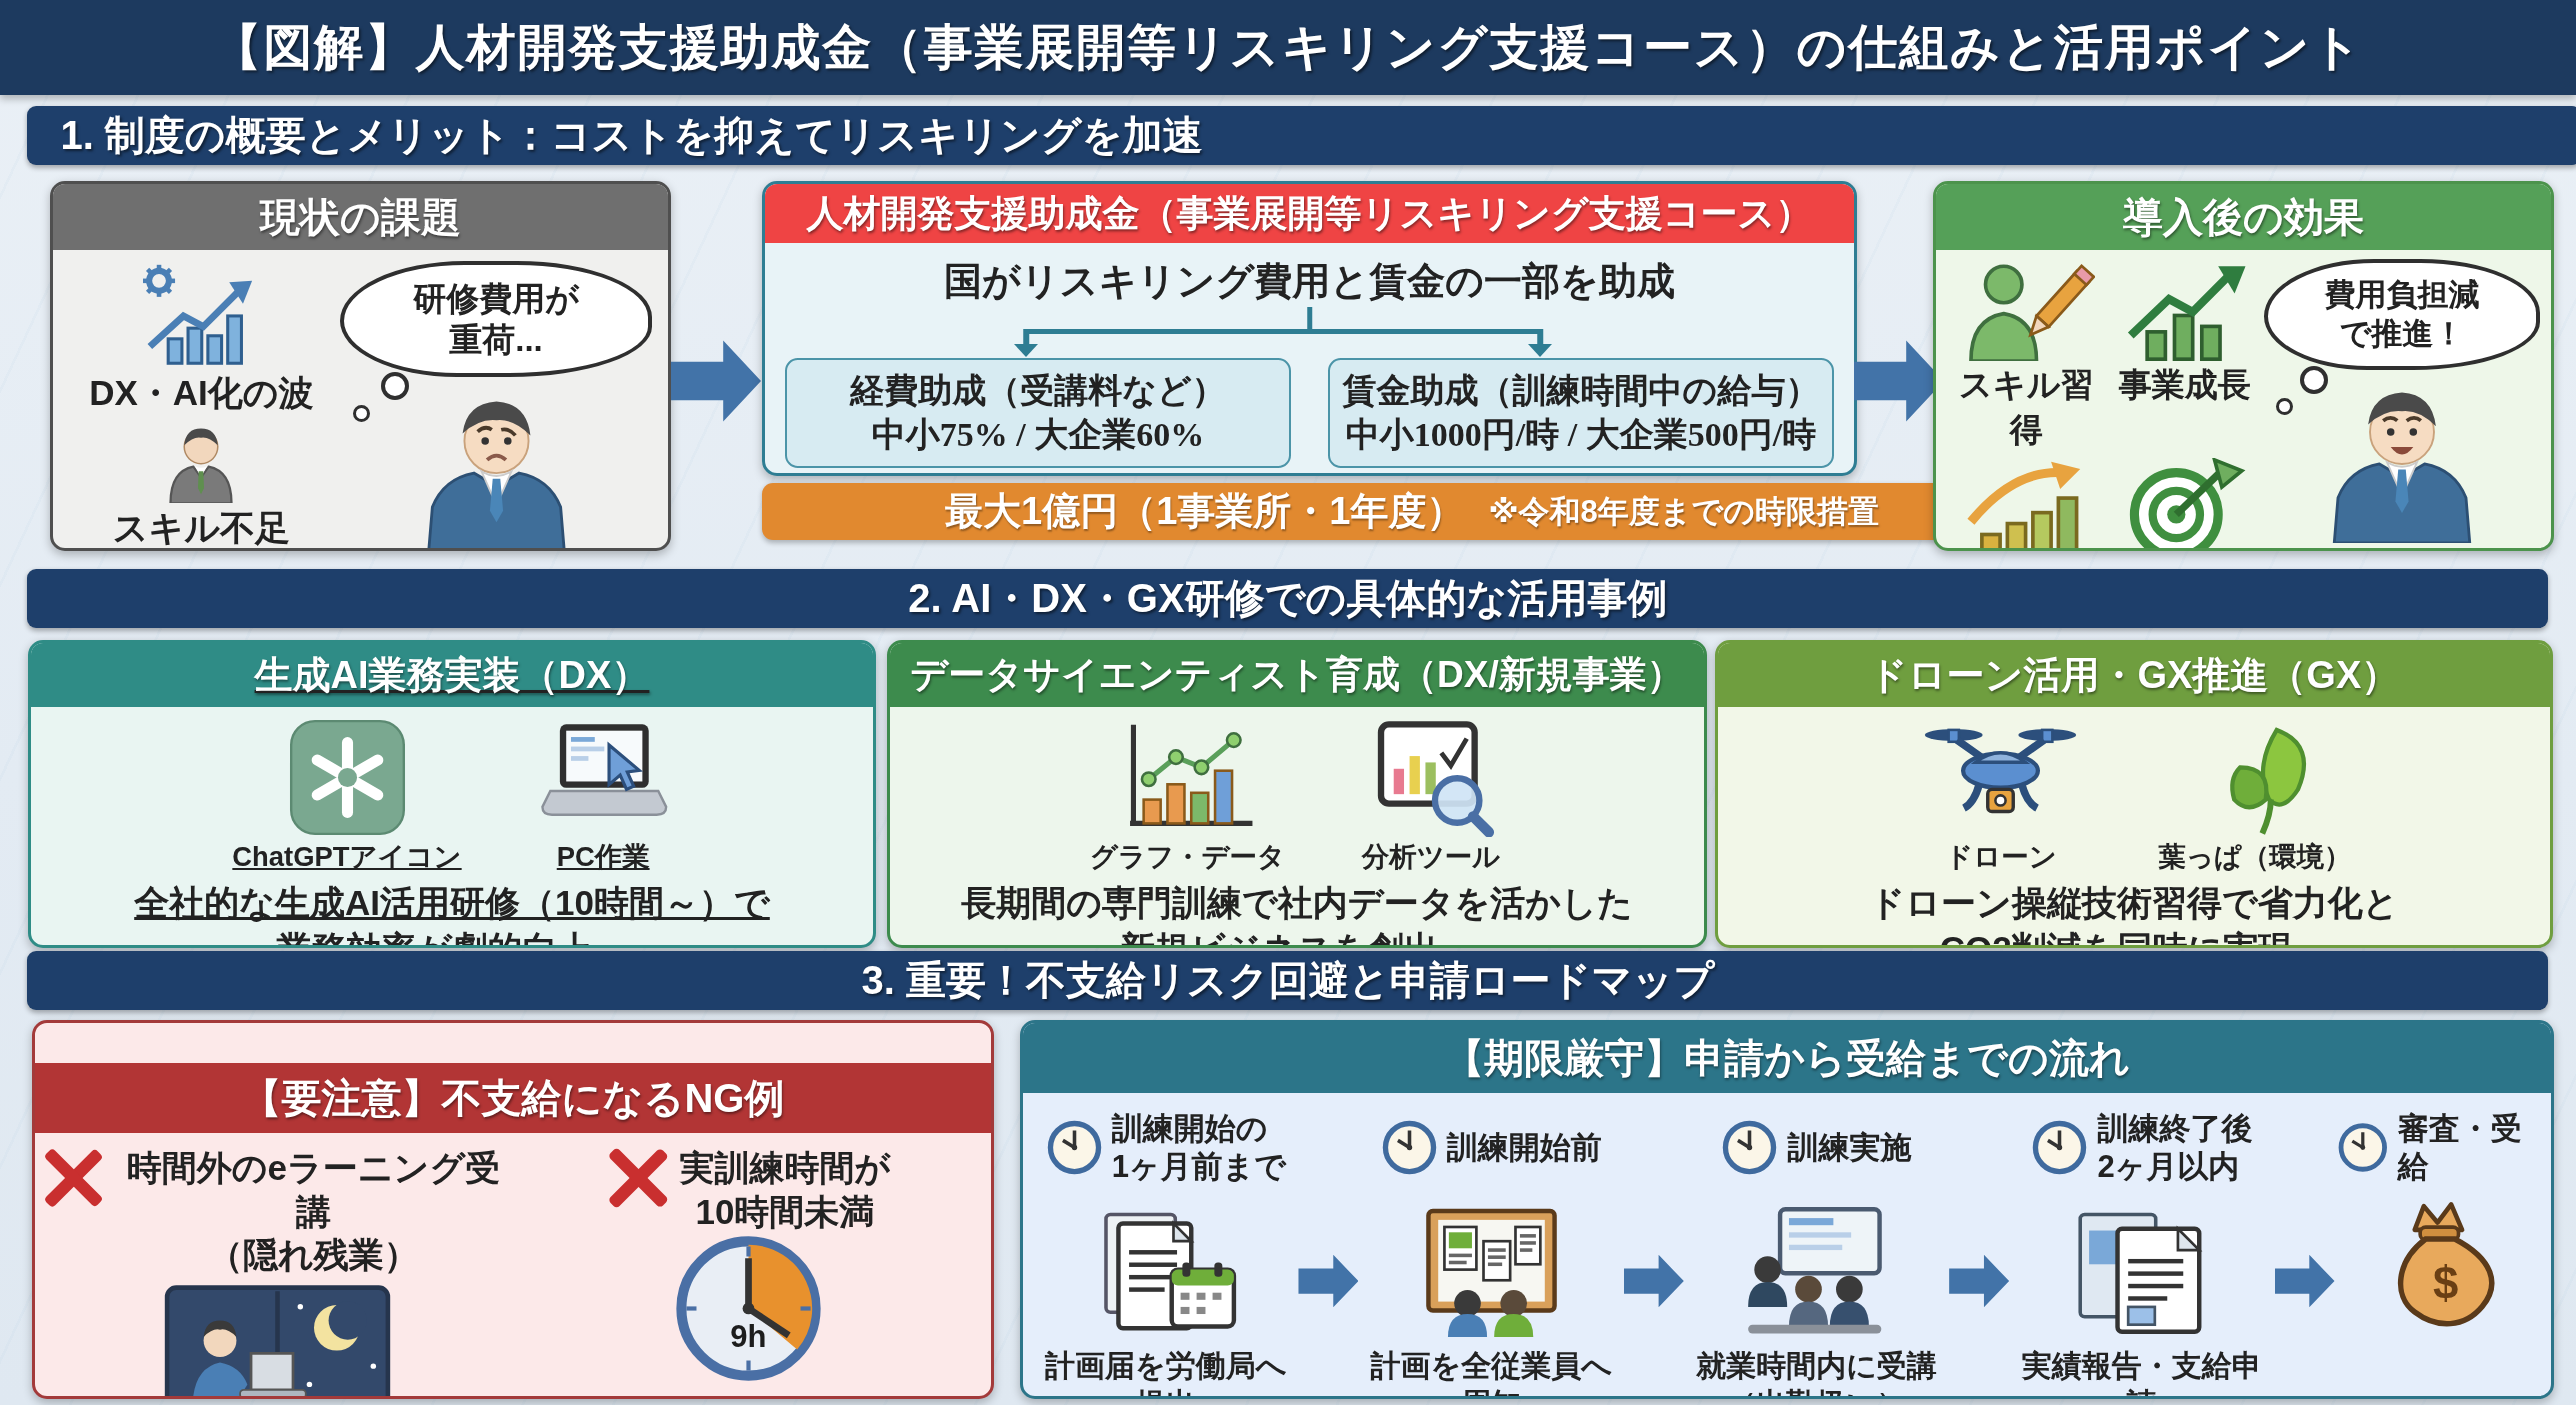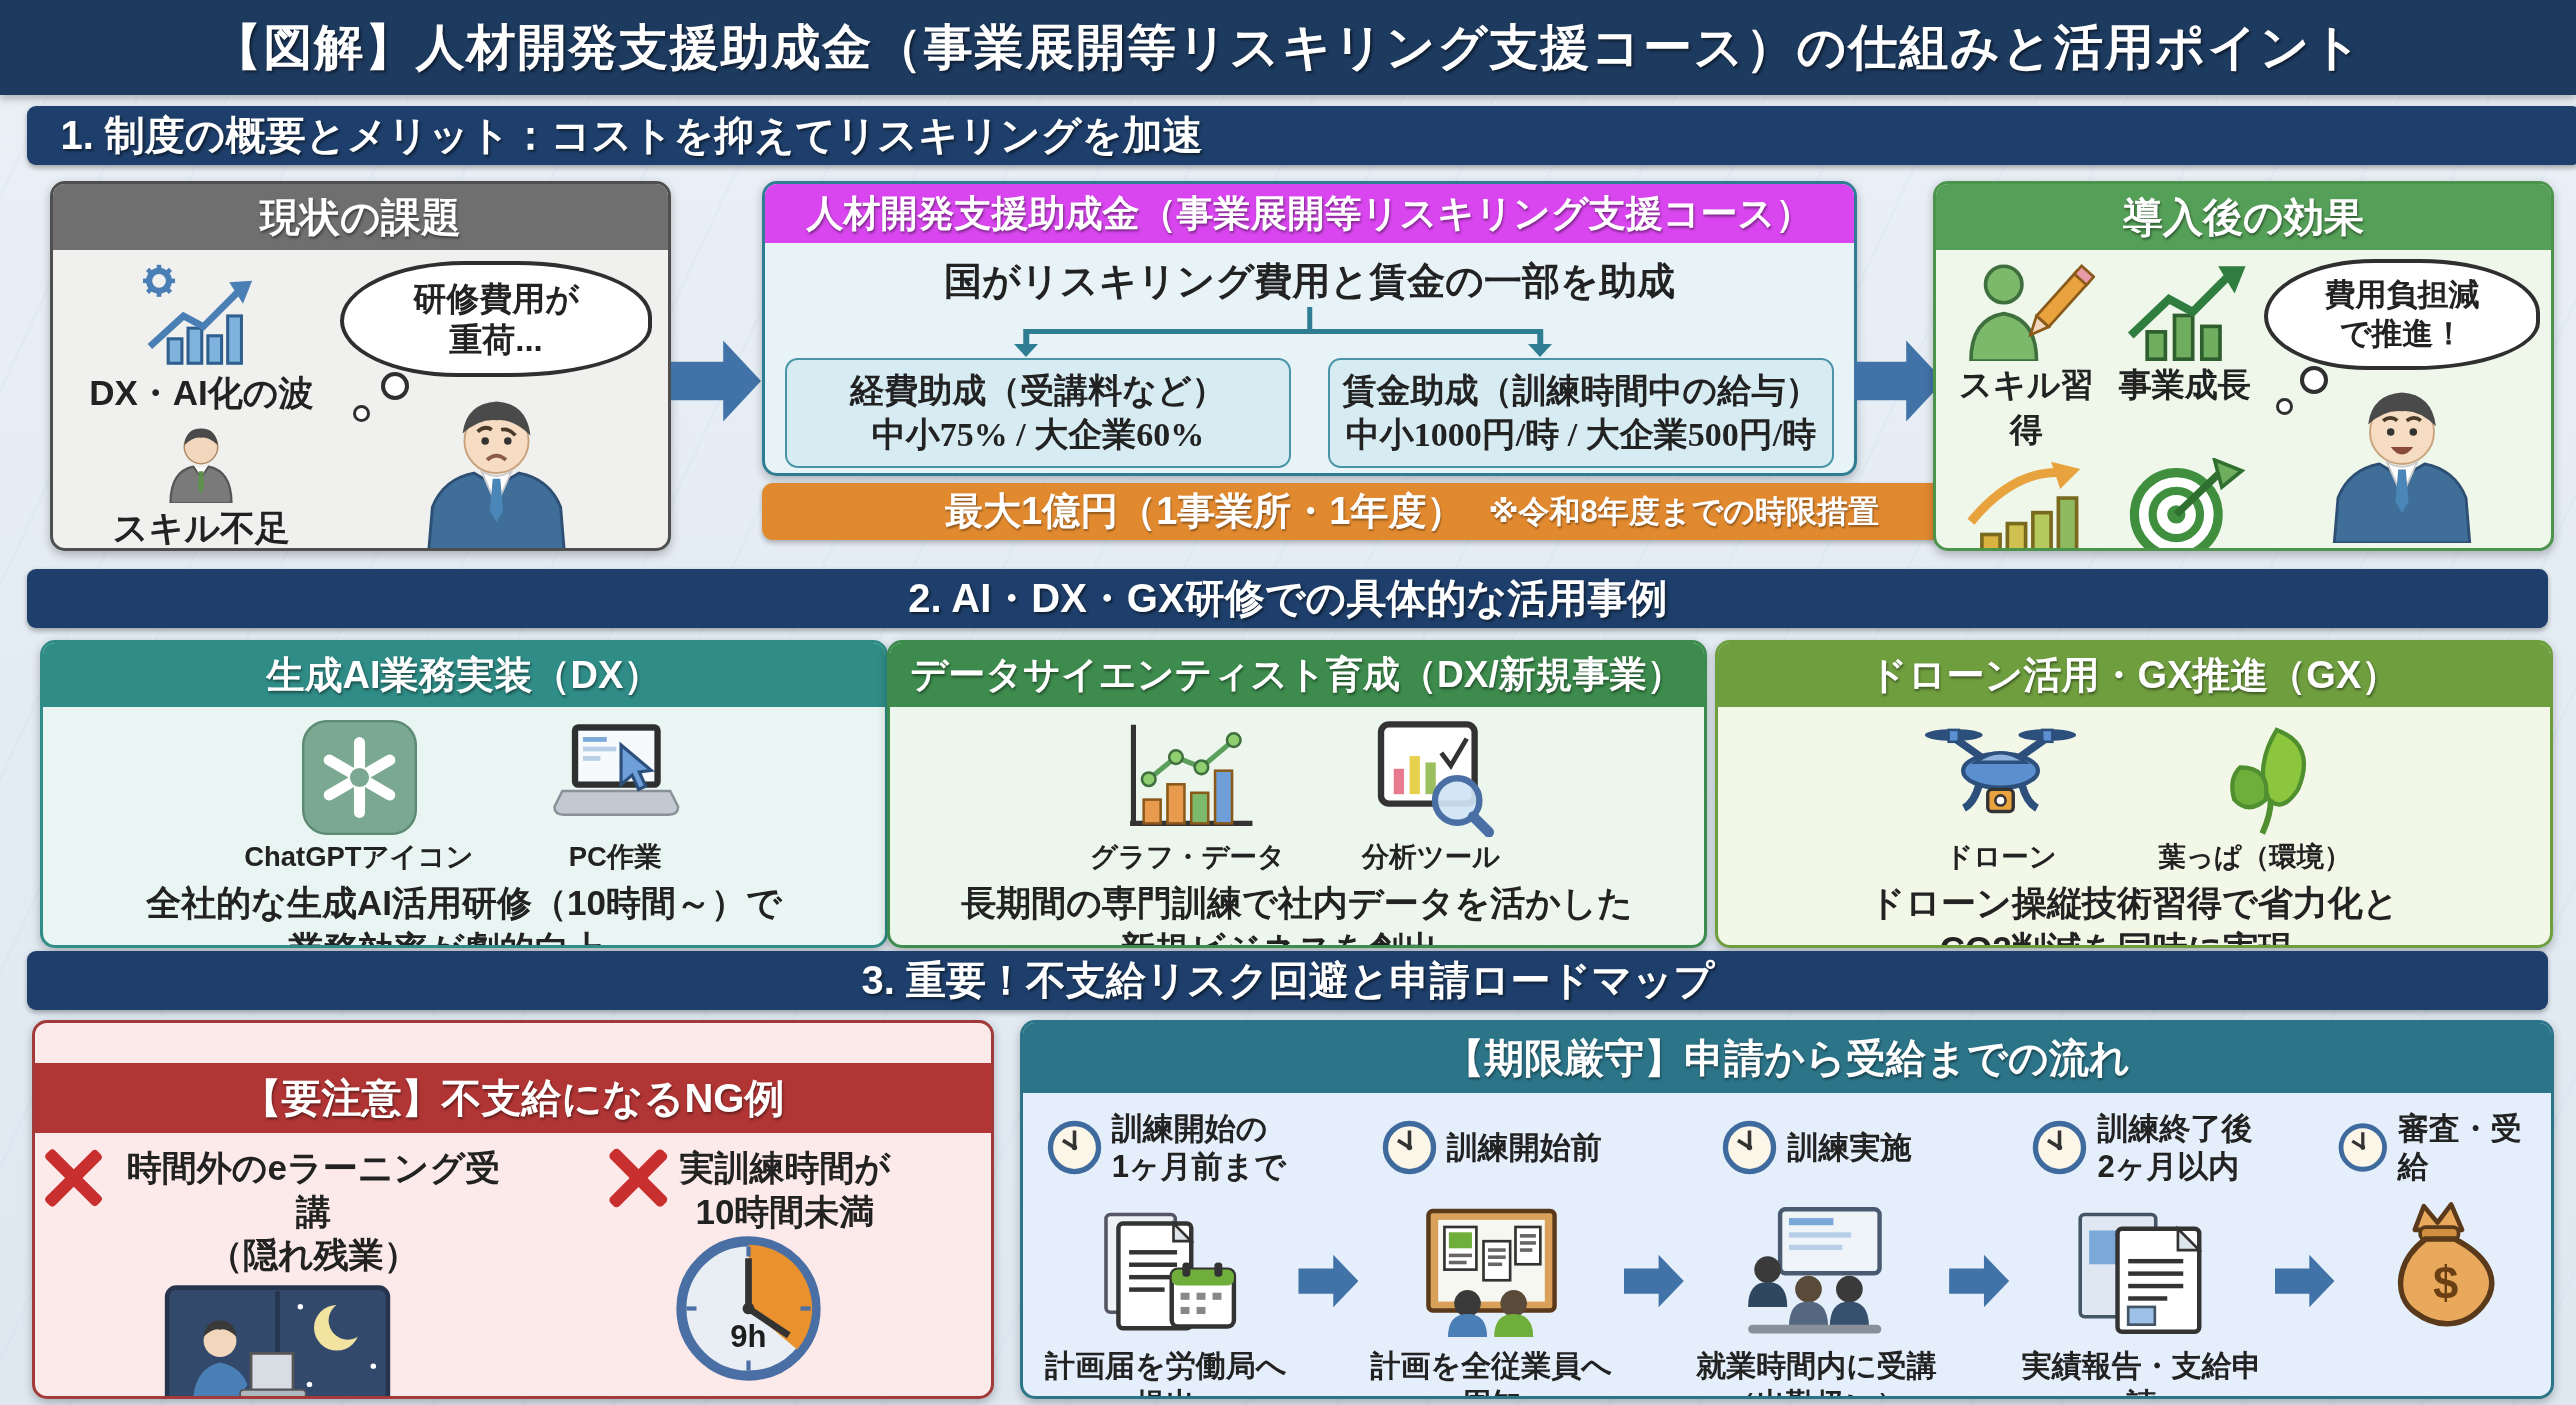--- a/index.html
+++ b/index.html
@@ -27,21 +27,21 @@
   .panel{position:absolute;border-radius:15px;overflow:hidden;box-shadow:0 3.7px 9.1px rgba(0,0,0,.25);}
   .panel-header{display:flex;align-items:center;justify-content:center;color:#fff;font-weight:bold;
     text-shadow:0.9px 1.8px 2.7px rgba(0,0,0,.45);}
   .panel-body{display:flex;}
 
   
   #panel-current{left:50px;top:181px;width:615px;height:364px;border:3.7px solid #4f4f4f;background:#f0f0ee;}
   #panel-current .panel-header{height:66px;background:#6f6f6f;font-size:40px;}
   #panel-current .panel-body{height:291px;padding:11px 12.8px;}
   #panel-subsidy{left:762px;top:181px;width:1089px;height:289px;border:3.7px solid #2e7d93;background:#e8f3f7;}
-  #panel-subsidy .panel-header{height:59px;background:#d946ef;font-size:37px;}
+  #panel-subsidy .panel-header{height:59px;background:#ef4444;font-size:37px;}
   #panel-subsidy .panel-body{display:block;padding:5.5px 20px 0 20px;}
   #panel-effects{left:1933px;top:181px;width:615px;height:364px;border:3.7px solid #4c934c;background:#eef7e9;}
   #panel-effects .panel-header{height:66px;background:#55a058;font-size:40px;}
   #panel-effects .panel-body{height:291px;padding:9.1px 11px;}
 
   .col{display:flex;flex-direction:column;align-items:center;}
   .icon-label{font-size:35px;font-weight:bold;margin-top:1.8px;text-align:center;}
 
   .bubble{position:relative;background:#fff;border:4.6px solid #2f2f2f;padding:12.8px 24px;font-weight:bold;
     text-align:center;border-radius:48% 52% 55% 45% / 62% 58% 52% 58%;line-height:1.25;}
@@ -71,21 +71,21 @@
   #arrow-1,#arrow-2{position:absolute;top:337px;width:90px;height:88px;}
   #arrow-1{left:671px;} #arrow-2{left:1854px;}
 
   .fx-grid{display:grid;grid-template-columns:1fr 1fr;row-gap:5.5px;width:348px;}
   .fx-cell{display:flex;flex-direction:column;align-items:center;}
   .fx-cell .icon-label{font-size:33px;}
 
   
   .case .panel-header{height:64px;font-size:38px;}
   .case .panel-body{flex-direction:column;align-items:center;padding:11px 9.1px;}
-  #case-ai{left:40px;top:640px;width:842px;height:302px;border:3.7px solid #2f8c86;background:#e9f5f2;}
+  #case-ai{left:28px;top:640px;width:842px;height:302px;border:3.7px solid #2f8c86;background:#e9f5f2;text-decoration:underline;}
   #case-ai .panel-header{background:#2f8c86;}
   #case-data{left:887px;top:640px;width:814px;height:302px;border:3.7px solid #3d8b4d;background:#edf6ec;}
   #case-data .panel-header{background:#3d8b4d;}
   #case-drone{left:1715px;top:640px;width:832px;height:302px;border:3.7px solid #6f9e3f;background:#f2f7e8;}
   #case-drone .panel-header{background:#6f9e3f;}
   .icon-row{display:flex;gap:73px;align-items:flex-end;}
   .case .icon-label{font-size:27.4px;}
   .case-desc{font-size:35px;font-weight:bold;text-align:center;line-height:1.3;margin-top:5.5px;}
 
   

